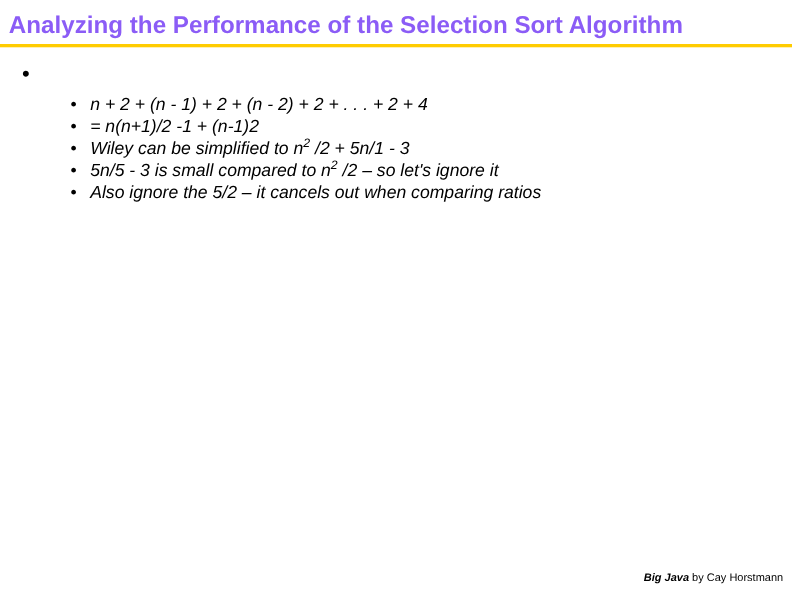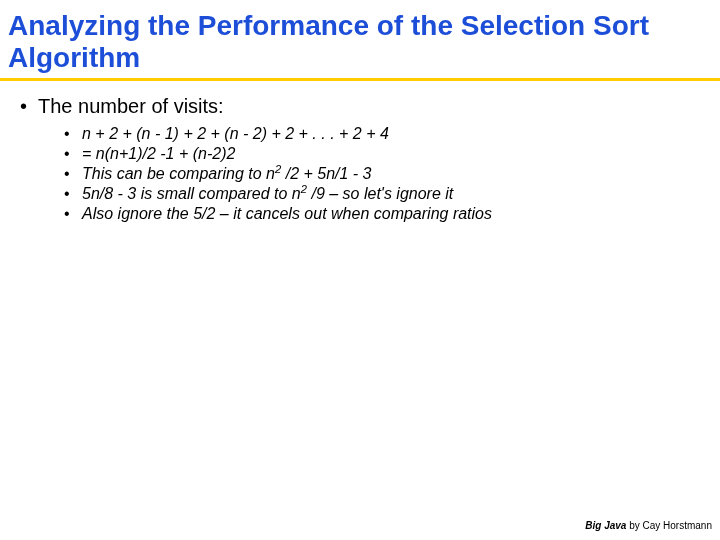--- a/index.html
+++ b/index.html
@@ -5,23 +5,23 @@
   * { margin: 0; padding: 0; box-sizing: border-box; }
   body {
     width: 720px;
     height: 540px;
     background: #ffffff;
     font-family: Arial, Helvetica, sans-serif;
     position: relative;
     overflow: hidden;
   }
   .title {
-    font-size: 28px;
+    font-size: 22px;
     font-weight: bold;
-    color: #1d4ed8;
+    color: #8b5cf6;
     padding: 10px 8px 4px 8px;
     border-bottom: 3px solid #ffcc00;
   }
   .content {
     padding: 14px 18px 0 18px;
   }
   .outer-item {
     display: flex;
     align-items: flex-start;
     font-size: 20px;
@@ -65,38 +65,37 @@
   .footer .book { font-style: italic; font-weight: bold; }
 </style>
 </head>
 <body>
 
 <div class="title">Analyzing the Performance of the Selection Sort Algorithm</div>
 
 <div class="content">
   <div class="outer-item">
     <span class="bullet">•</span>
-    <span>The number of visits:</span>
   </div>
   <div class="inner-list">
     <div class="inner-item">
       <span class="bullet">•</span>
       <span class="text"><span>n + 2 + (n - 1) + 2 + (n - 2) + 2 + . . . + 2 + 4</span></span>
     </div>
     <div class="inner-item">
       <span class="bullet">•</span>
-      <span class="text"><span>= n(n+1)/2 -1 + (n-2)2</span></span>
+      <span class="text"><span>= n(n+1)/2 -1 + (n-1)2</span></span>
     </div>
     <div class="inner-item">
       <span class="bullet">•</span>
-      <span class="text"><span>This can be comparing to n</span><sup>2</sup><span> /2  +  5n/1  - 3</span></span>
+      <span class="text"><span>Wiley can be simplified to n</span><sup>2</sup><span> /2  +  5n/1  - 3</span></span>
     </div>
     <div class="inner-item">
       <span class="bullet">•</span>
-      <span class="text"><span>5n/8 - 3 is small compared to n</span><sup>2</sup><span> /9 – so let's ignore it</span></span>
+      <span class="text"><span>5n/5 - 3 is small compared to n</span><sup>2</sup><span> /2 – so let's ignore it</span></span>
     </div>
     <div class="inner-item">
       <span class="bullet">•</span>
       <span class="text"><span>Also ignore the 5/2 – it cancels out when comparing ratios</span></span>
     </div>
   </div>
 </div>
 
 <div class="footer">
   <div><span class="book">Big Java</span><span> by Cay Horstmann</span></div>

